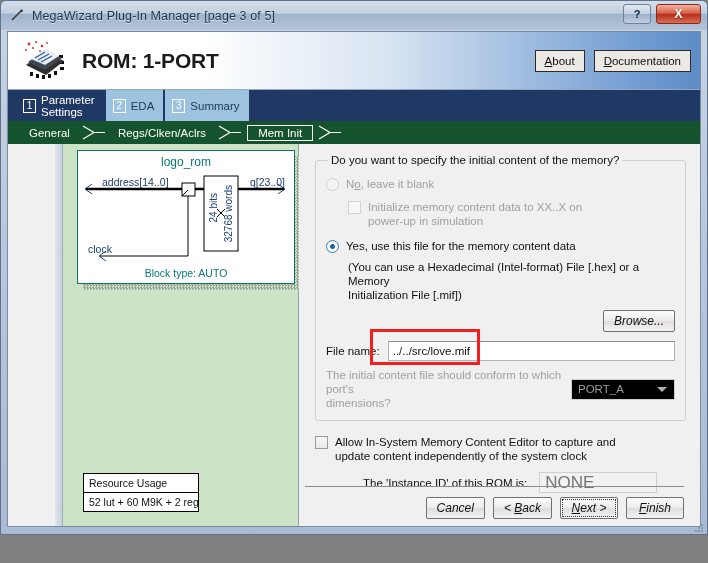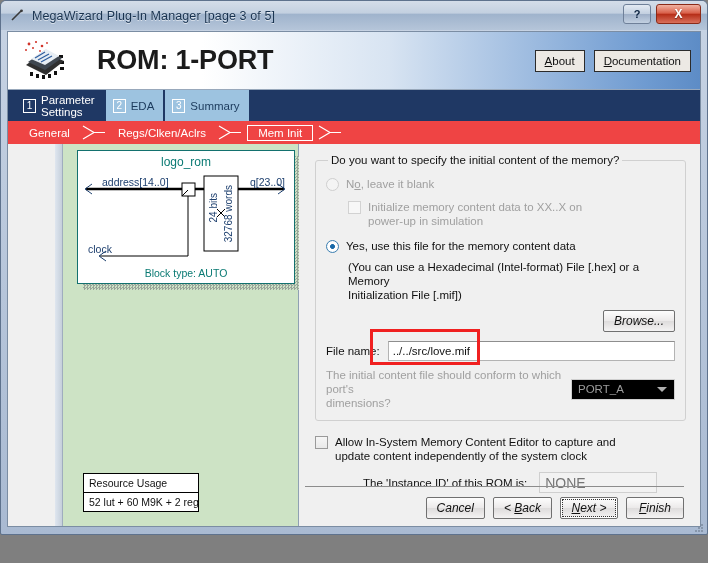--- a/index.html
+++ b/index.html
@@ -63,22 +63,22 @@
 
   
   #header {
     height: 58px; flex: 0 0 auto; position: relative;
     background: linear-gradient(to right, #ffffff 0%, #ffffff 28%, #d8e4f2 55%, #6f9bd1 92%, #5d8cc6 100%);
     border-bottom: 1px solid #98a8bb;
     display: flex; align-items: center;
   }
   #chip-logo { width: 52px; height: 44px; margin-left: 12px; flex: 0 0 auto; }
   #product-title {
-    font-size: 27px; font-weight: bold; color: #1b1b1b;
-    margin-left: 25px; letter-spacing: -0.2px;
+    font-size: 21px; font-weight: bold; color: #1b1b1b;
+    margin-left: 10px; letter-spacing: -0.2px;
   }
   .hdr-btn {
     height: 22px; padding: 0 9px;
     background: #ece9e4; border: 1px solid #2b2b2b;
     font-size: 11.5px; color: #101010;
     display: flex; align-items: center; justify-content: center;
     cursor: default; margin-right: 9px;
   }
   .hdr-btn u { text-decoration: underline; }
   #hdr-buttons { position: absolute; right: 0; display: flex; }
@@ -102,21 +102,21 @@
     border: 1px solid currentColor; width: 13px; height: 14px;
     display: inline-flex; align-items: center; justify-content: center;
     font-size: 10px; margin-right: 5px; flex: 0 0 auto;
   }
   .maintab.inactive .tabnum { border-color: #ffffff; color: #ffffff; }
   .tablabel { white-space: pre-line; }
 
   
   #subtabs {
     flex: 0 0 auto; height: 23px;
-    background: #ef4444;
+    background: #14532d;
     display: flex; align-items: center;
     padding-left: 14px; color: #ffffff; font-size: 11.5px;
   }
   .subtab { display: flex; align-items: center; cursor: default; }
   .subtab .lbl { padding: 1px 7px; white-space: nowrap; }
   .subtab.selected .lbl { border: 1px solid #ffffff; padding: 1px 10px; }
   .chevron {
     width: 26px; height: 17px; margin: 0 4px; flex: 0 0 auto;
   }
 
@@ -243,21 +243,21 @@
   }
   .caret { width: 0; height: 0; border-left: 5px solid transparent;
            border-right: 5px solid transparent; border-top: 5px solid #b0b0b0;
            margin-right: 4px; }
 
   #insys-row { display: flex; align-items: flex-start; margin-top: 14px; }
   #instance-row { display: flex; align-items: center; margin-top: 9px; margin-left: 48px; }
   #instance-label { font-size: 11.5px; color: #111; margin-right: 12px; }
   #instance-input {
     width: 118px; height: 21px; border: 1px solid #cfcfcf;
-    background: #f2f2f2; font-size: 14px; color: #a6a6a6;
+    background: #f2f2f2; font-size: 17px; color: #a6a6a6;
     padding: 4px 5px; line-height: 19px;
     font-family: "Liberation Sans", sans-serif;
   }
 
   
   #footer {
     position: absolute; left: 0; right: 14px; bottom: 7px;
   }
   #footer-sep { height: 1px; background: #8c8c8c; margin: 0 2px 10px 6px; }
   #footer-buttons { display: flex; justify-content: flex-end; gap: 8px; padding-right: 2px; }

